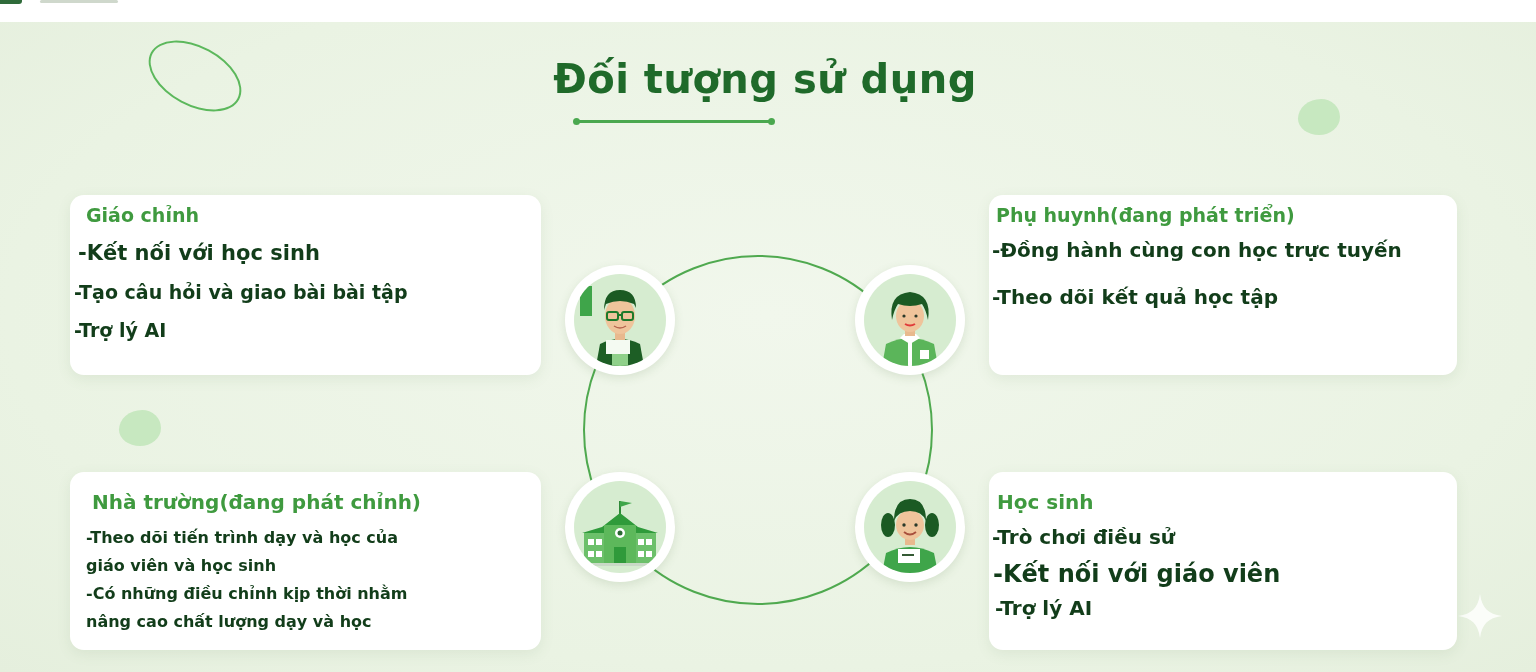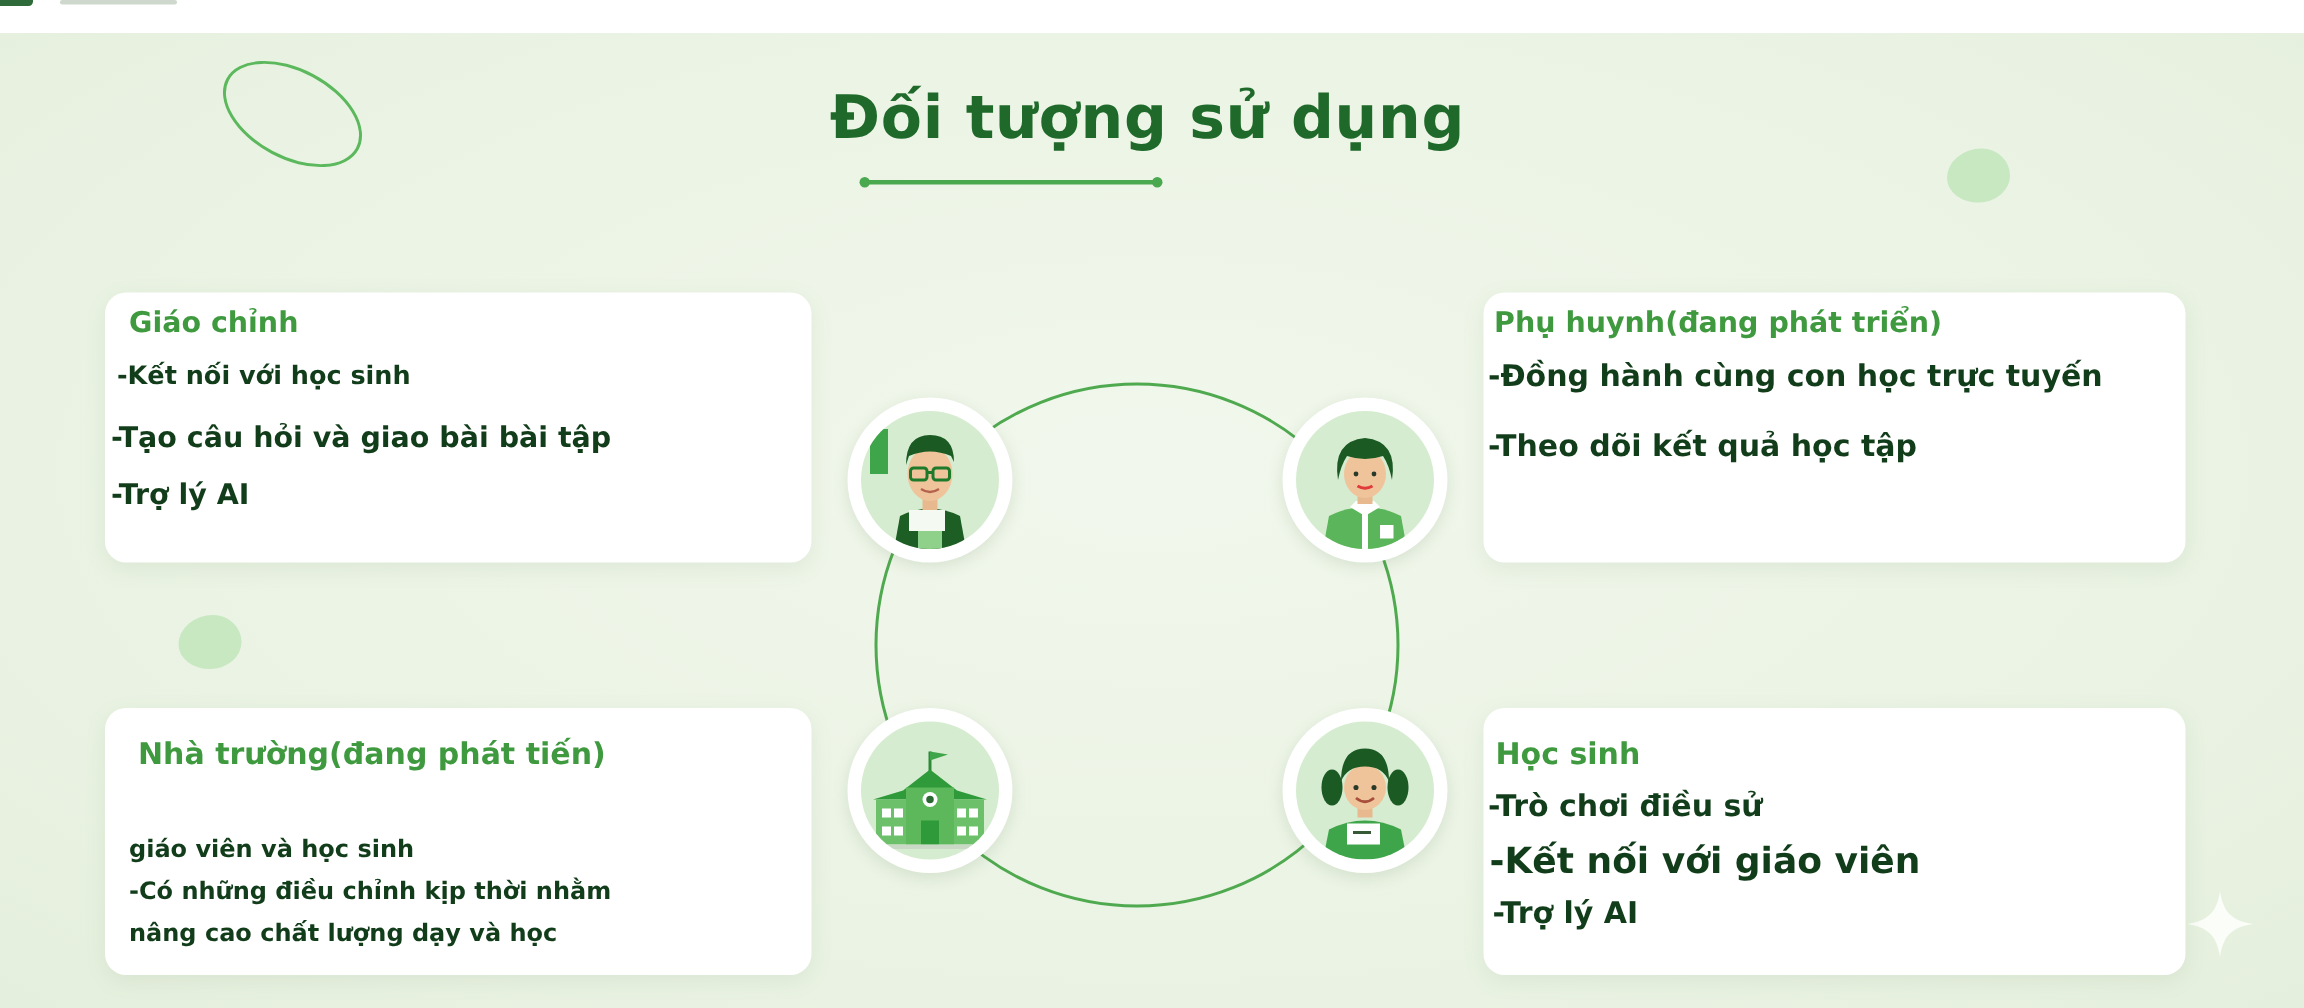--- a/index.html
+++ b/index.html
@@ -197,33 +197,34 @@
         <ellipse cx="68" cy="44" rx="7" ry="12" fill="#1b5a23"></ellipse>
         <circle cx="40" cy="44" r="1.7" fill="#2a3a2a"></circle>
         <circle cx="52" cy="44" r="1.7" fill="#2a3a2a"></circle>
         <path d="M40 51 Q46 56 52 51" stroke="#a84f3c" stroke-width="1.8" fill="none"></path>
       </svg>
     </div>
   </div>
 
   <div class="card card-teacher">
     <div class="abs card-title" style="left:16px; top:9px;">Giáo chỉnh</div>
-    <div class="abs card-item" style="left:8px; top:46px; font-size:17px;text-align:center;">-Kết nối với học sinh</div>
+    <div class="abs card-item" style="left:8px; top:46px; font-size:21px;text-align:center;">-Kết nối với học sinh</div>
     <div class="abs card-item" style="left:4px; top:86px; font-size:19px;">-Tạo câu hỏi và giao bài bài tập</div>
     <div class="abs card-item" style="left:4px; top:124px; font-size:19px;">-Trợ lý AI</div>
   </div>
 
   <div class="card card-parent">
     <div class="abs card-title" style="left:7px; top:9px;">Phụ huynh(đang phát triển)</div>
     <div class="abs card-item" style="left:3px; top:43px; font-size:20px;">-Đồng hành cùng con học trực tuyến</div>
     <div class="abs card-item" style="left:3px; top:90px; font-size:20px;">-Theo dõi kết quả học tập</div>
   </div>
 
   <div class="card card-school">
-    <div class="abs card-title" style="left:22px; top:18px; font-size:20px;">Nhà trường(đang phát tiến)</div>
+    <div class="abs card-title" style="left:22px; top:18px; font-size:20px;">Nhà trường(đang phát chỉnh)</div>
+    <div class="abs card-item" style="left:16px; top:56px; font-size:16px;">-Theo dõi tiến trình dạy và học của</div>
     <div class="abs card-item" style="left:16px; top:84px; font-size:16px;">giáo viên và học sinh</div>
     <div class="abs card-item" style="left:16px; top:112px; font-size:16px;">-Có những điều chỉnh kịp thời nhằm</div>
     <div class="abs card-item" style="left:16px; top:140px; font-size:16px;">nâng cao chất lượng dạy và học</div>
   </div>
 
   <div class="card card-student">
     <div class="abs card-title" style="left:8px; top:18px; font-size:20px;">Học sinh</div>
     <div class="abs card-item" style="left:3px; top:53px; font-size:20px;">-Trò chơi điều sử</div>
     <div class="abs card-item" style="left:4px; top:88px; font-size:24px;">-Kết nối với giáo viên</div>
     <div class="abs card-item" style="left:6px; top:124px; font-size:20px;">-Trợ lý AI</div>

